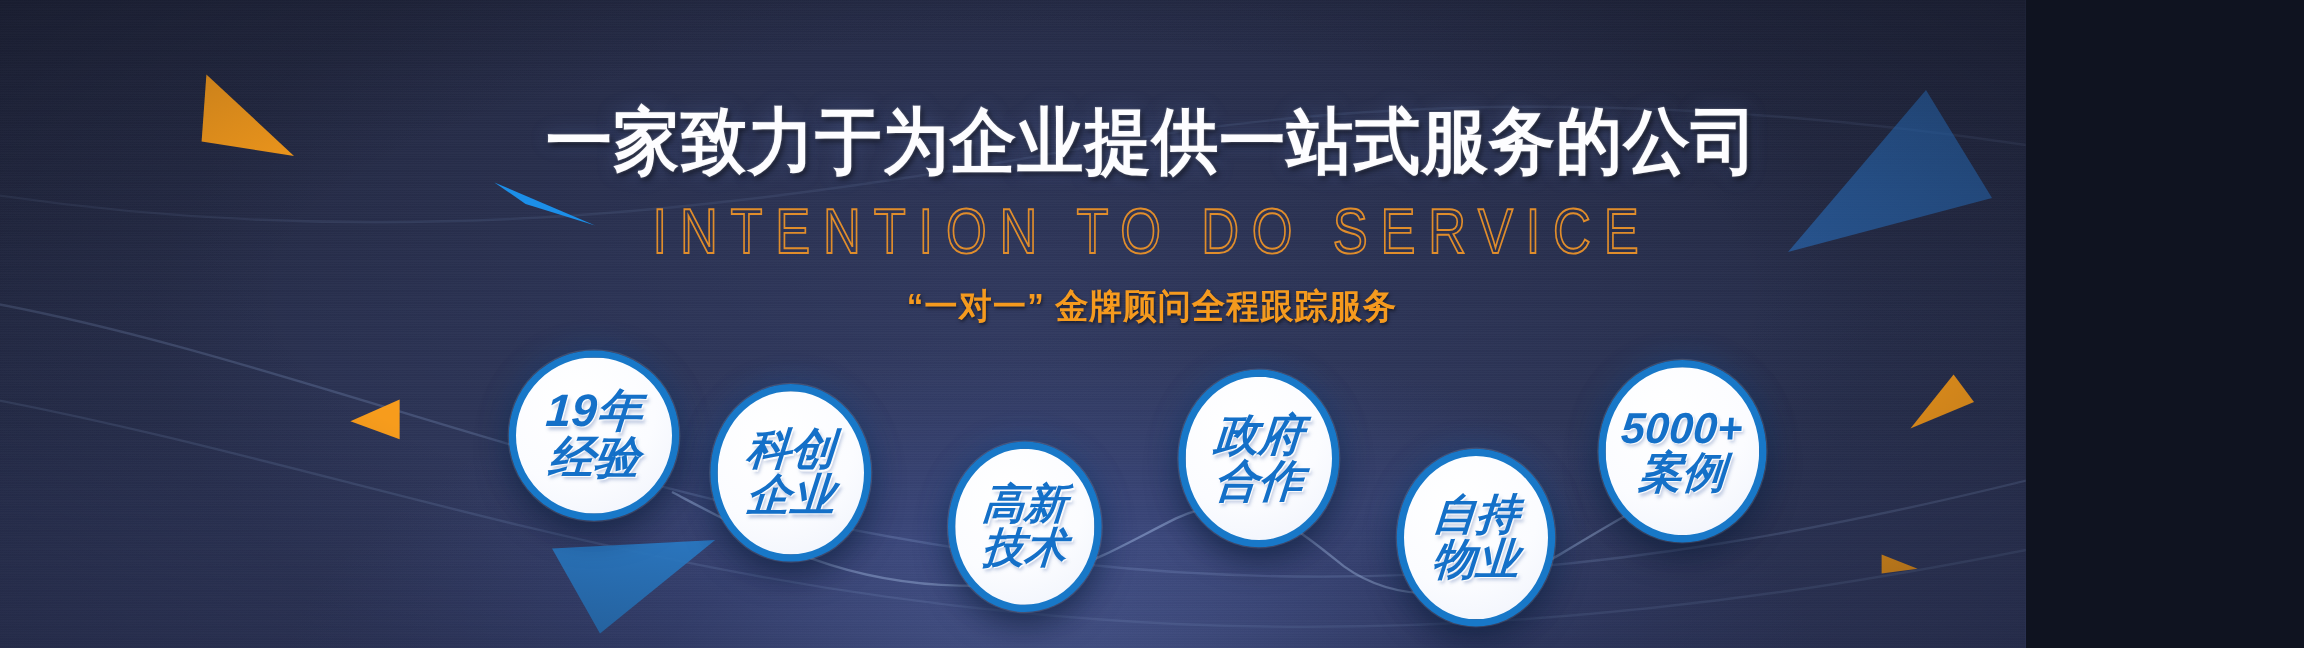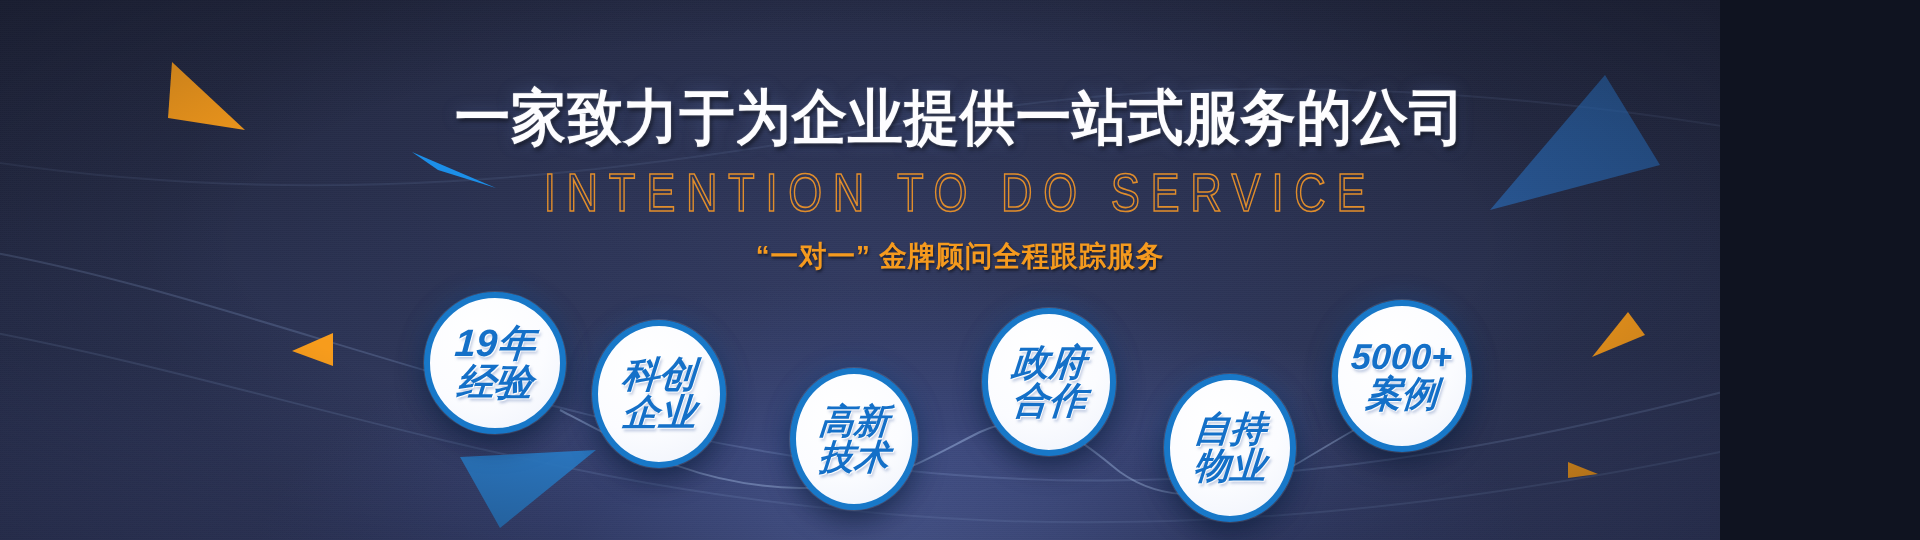--- a/index.html
+++ b/index.html
@@ -14,21 +14,20 @@
   .banner {
     position: relative;
     width: 1688px;
     height: 540px;
     overflow: hidden;
     background: #232940;
     background-image:
       radial-gradient(ellipse 900px 420px at 52% 108%, rgba(86,103,168,0.95) 0%, rgba(62,76,135,0.55) 38%, rgba(40,48,84,0.0) 72%),
       radial-gradient(ellipse 1300px 700px at 50% 50%, rgba(56,66,110,0.55) 0%, rgba(33,39,64,0.2) 55%, rgba(24,28,48,0.0) 80%),
       linear-gradient(180deg, #232840 0%, #262c47 35%, #2c3455 65%, #3c4675 100%);
-    padding-left: 32px;
   }
 
   
   .texture {
     position: absolute;
     inset: 0;
     background-image: repeating-linear-gradient(
       0deg,
       rgba(255,255,255,0.016) 0px,
       rgba(255,255,255,0.016) 1px,

